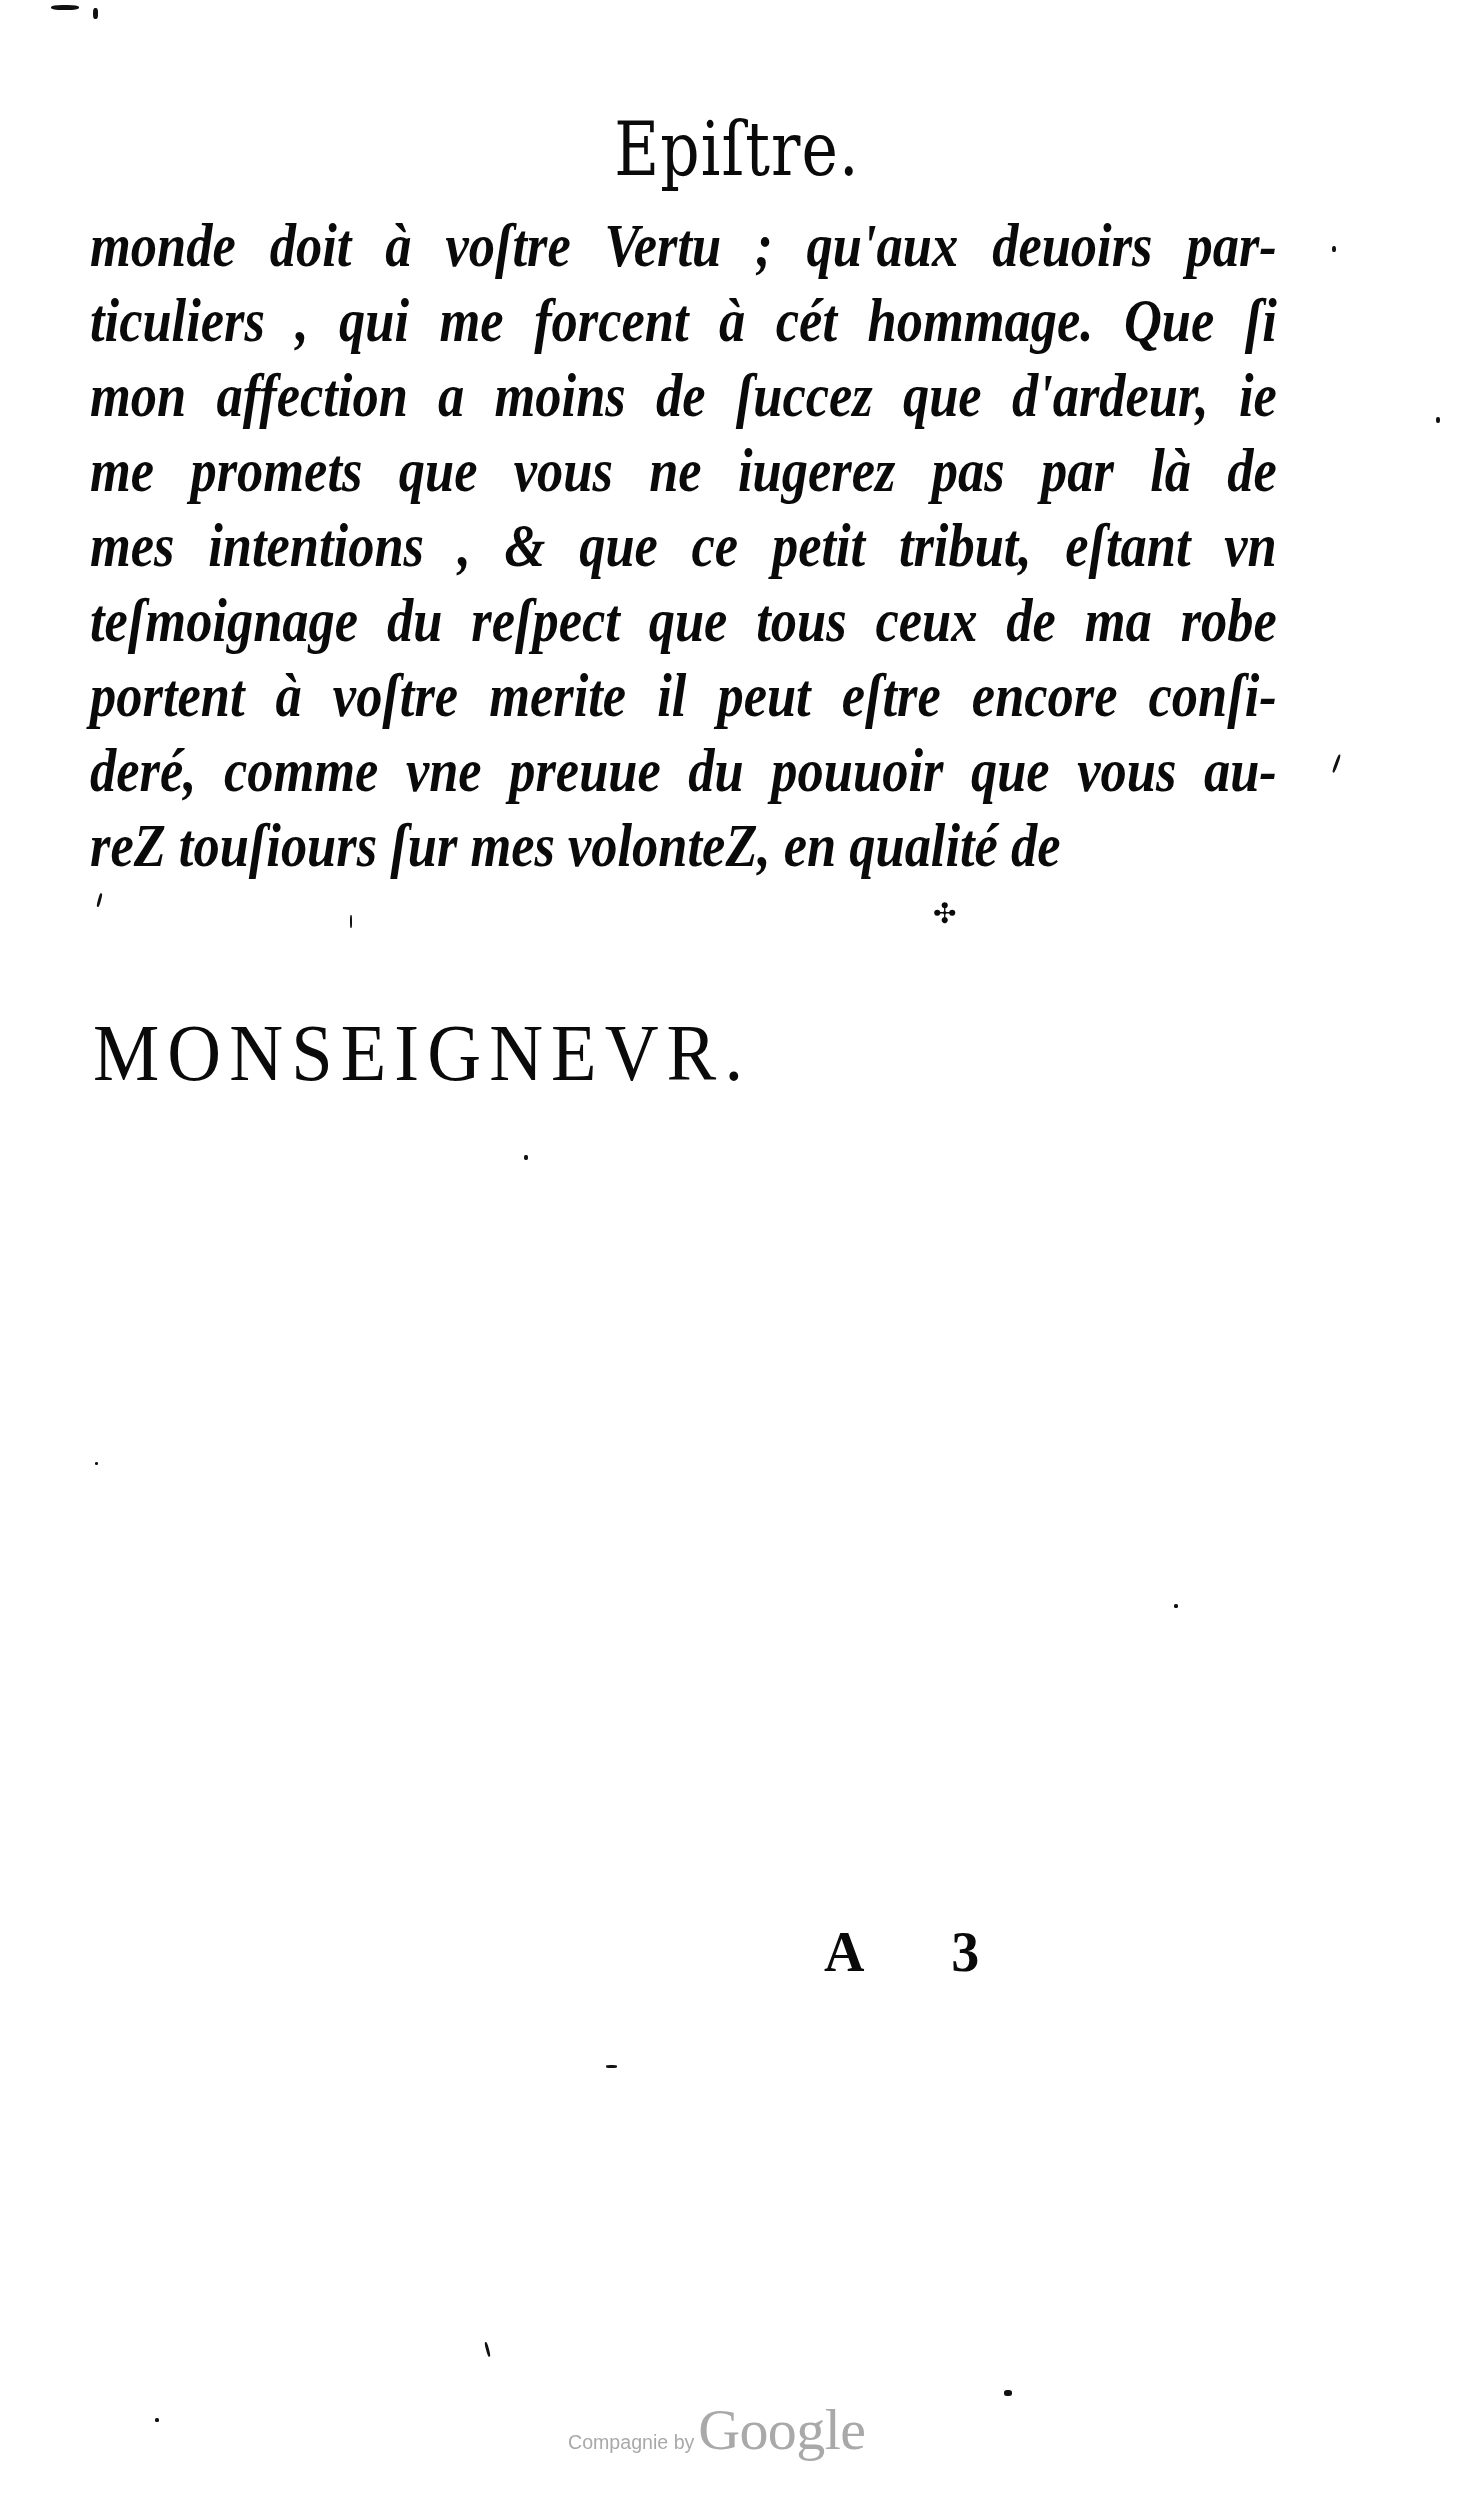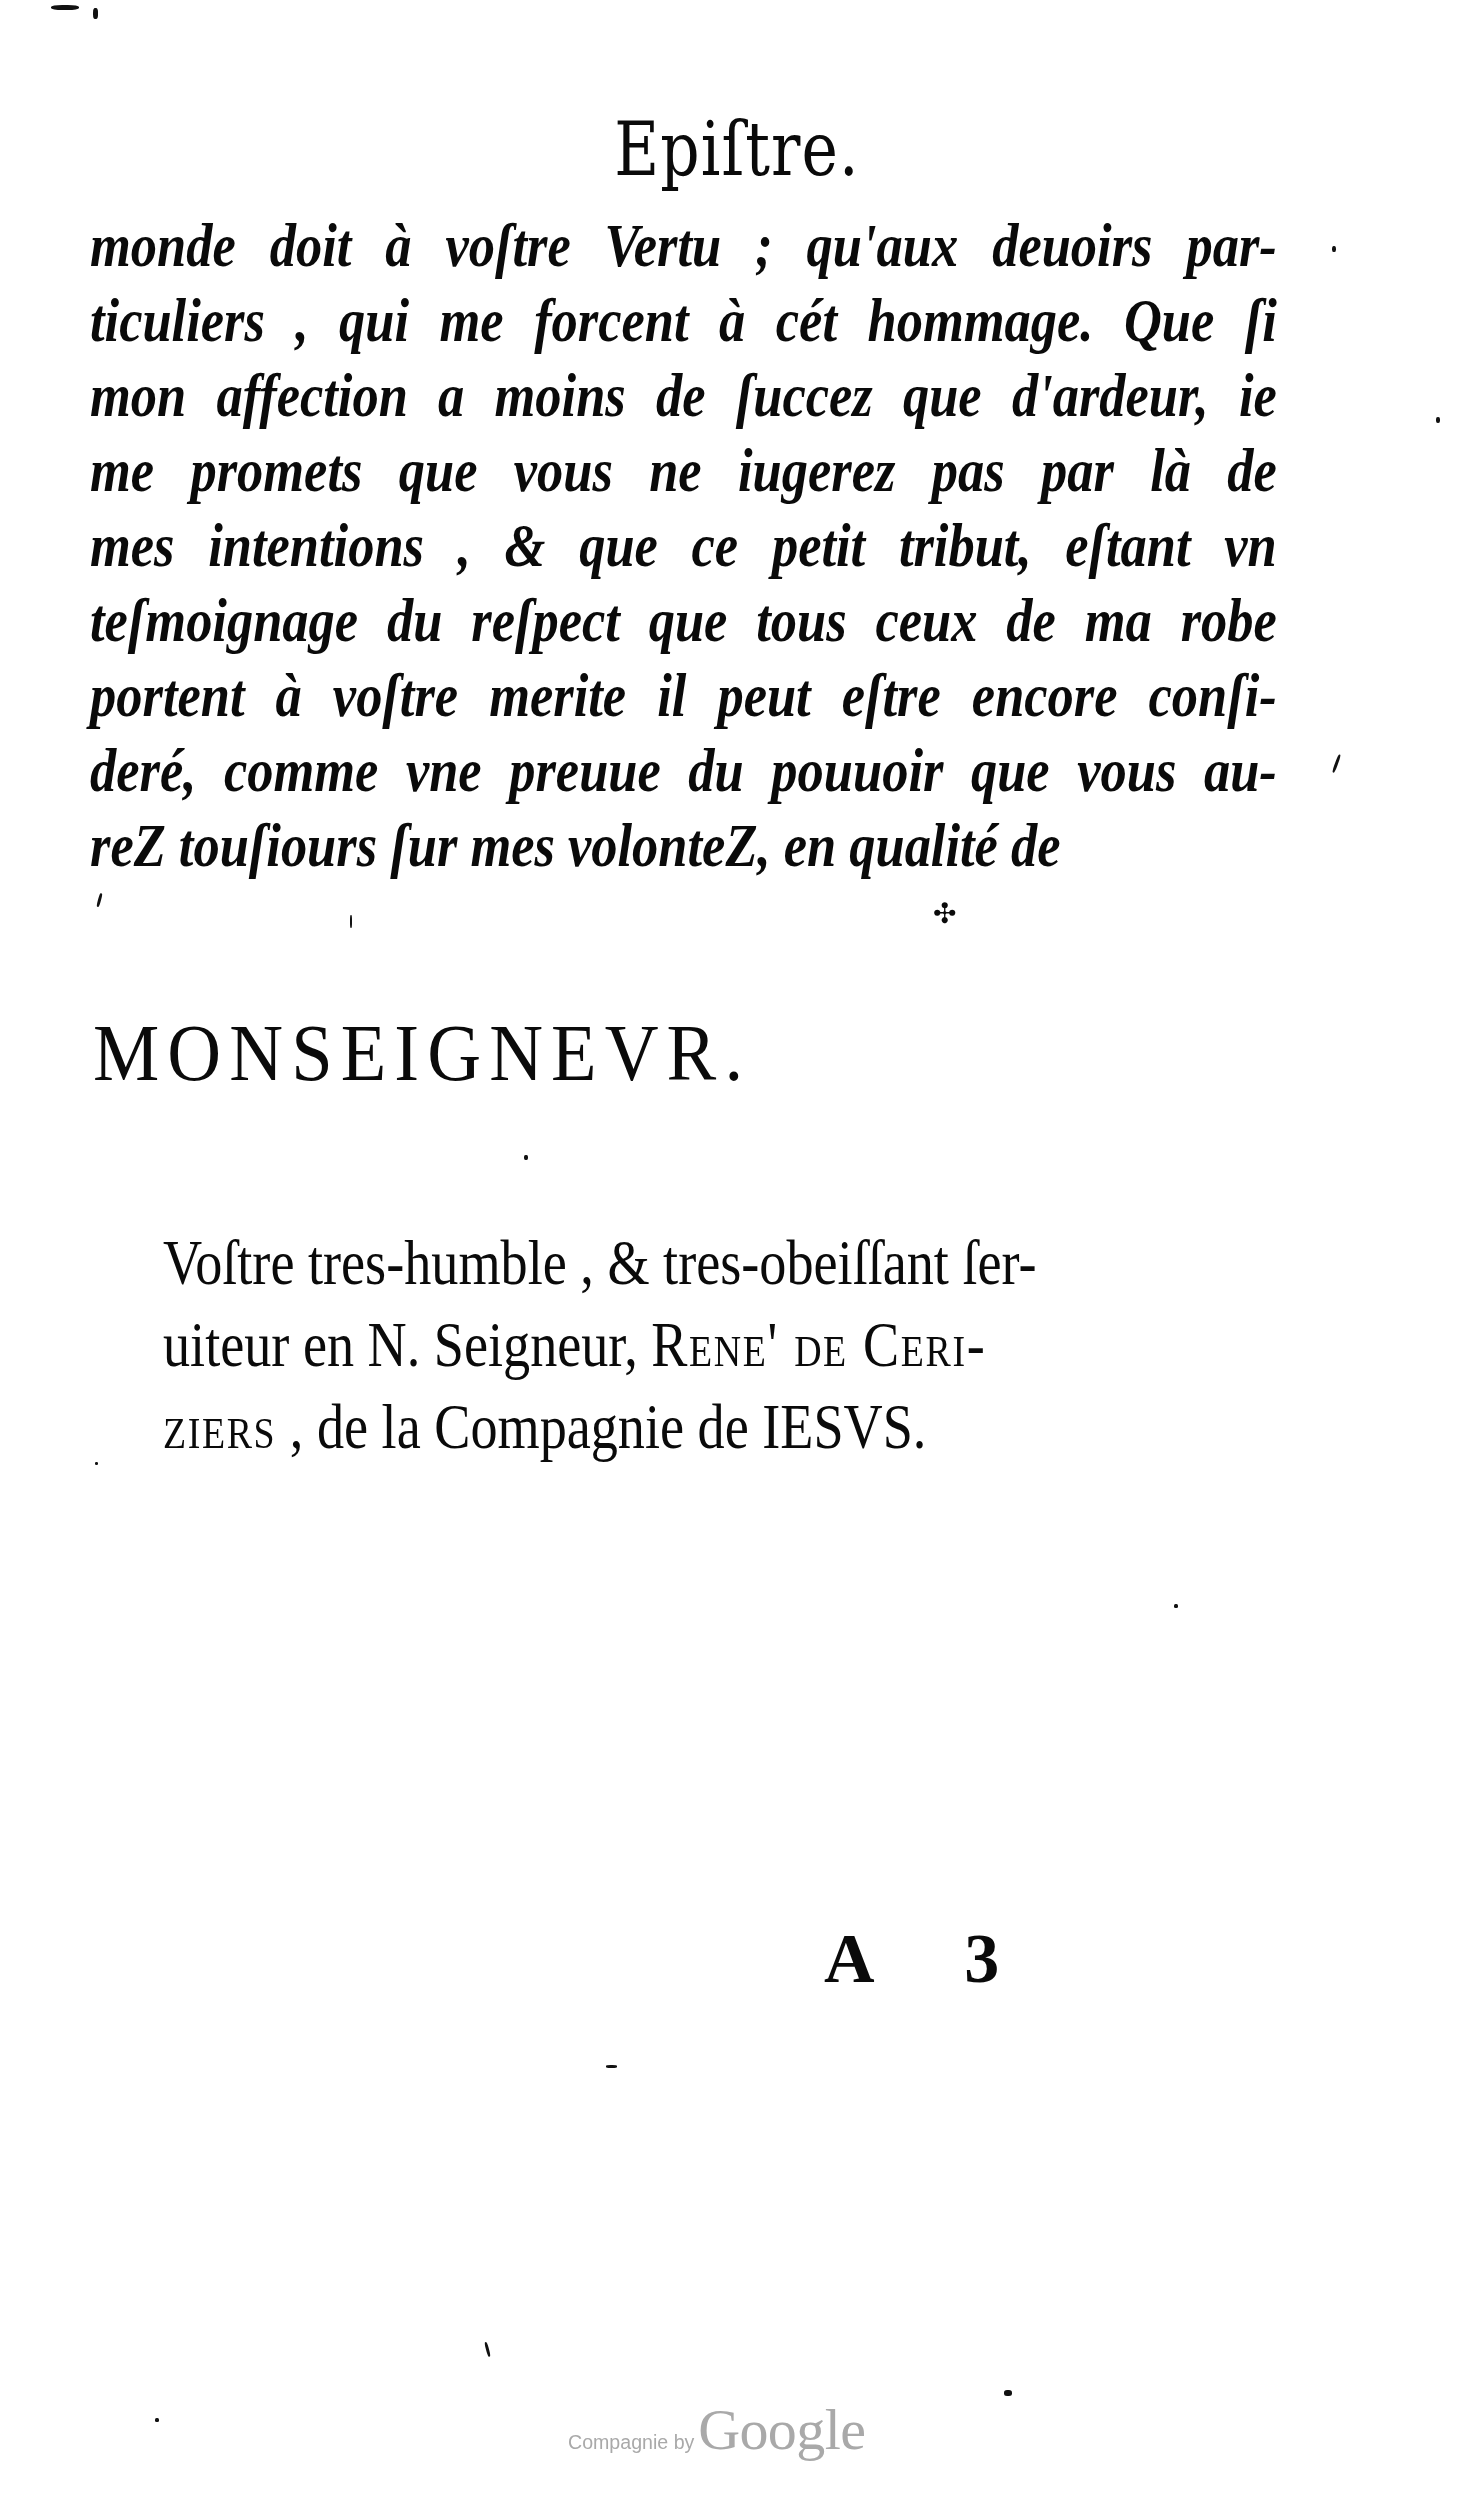--- a/index.html
+++ b/index.html
@@ -44,21 +44,21 @@
       display: block; height: 82px;
       font-family: "Liberation Serif", "DejaVu Serif", serif;
       font-size: 63px; line-height: 82px; white-space: nowrap;
       transform: scaleX(0.86); transform-origin: 0 0;
     }
     .sc { font-variant: small-caps; letter-spacing: 1.9px; }
 
     .sheet-mark {
       position: absolute; left: 824px; top: 1924px;
       font-family: "Liberation Serif", "DejaVu Serif", serif;
-      font-weight: bold; font-size: 70px; line-height: 1; white-space: nowrap;
+      font-weight: bold; font-size: 56px; line-height: 1; white-space: nowrap;
       word-spacing: 76px;
     }
 
     .watermark {
       position: absolute; left: 568px; top: 2396px; white-space: nowrap; color: #a9a9a9;
     }
     .wm-small { font-family: "Liberation Sans", sans-serif; font-size: 19.6px; vertical-align: baseline; }
     .wm-big { font-family: "Liberation Serif", serif; font-size: 58px; letter-spacing: -0.6px; vertical-align: baseline; margin-left: 3.8px; text-align: right; }
 
     .speck { position: absolute; background: #111; border-radius: 40%; }
@@ -79,25 +79,20 @@
     <span class="body-line">teſmoignage du reſpect que tous ceux de ma robe</span>
     <span class="body-line">portent à voſtre merite il peut eſtre encore conſi-</span>
     <span class="body-line">deré, comme vne preuue du pouuoir que vous au-</span>
     <span class="body-line last">reZ touſiours ſur mes volonteZ, en qualité de</span>
   </div>
 
   <div class="ornament">✣</div>
 
   <div class="salutation">MONSEIGNEVR.</div>
 
-  <div class="signature">
-    <span class="sig-line">Voſtre tres-humble , &amp; tres-obeiſſant ſer-</span>
-    <span class="sig-line"><span>uiteur en N. Seigneur, </span><span class="sc">Rene' de Ceri-</span></span>
-    <span class="sig-line"><span class="sc">ziers</span><span> , de la Compagnie de IESVS.</span></span>
-  </div>
 
   <div class="sheet-mark">
     <span>A</span>
     <span>3</span>
   </div>
 
   <div class="watermark">
     <span class="wm-small">Compagnie by</span><span class="wm-big">Google</span>
   </div>
 

